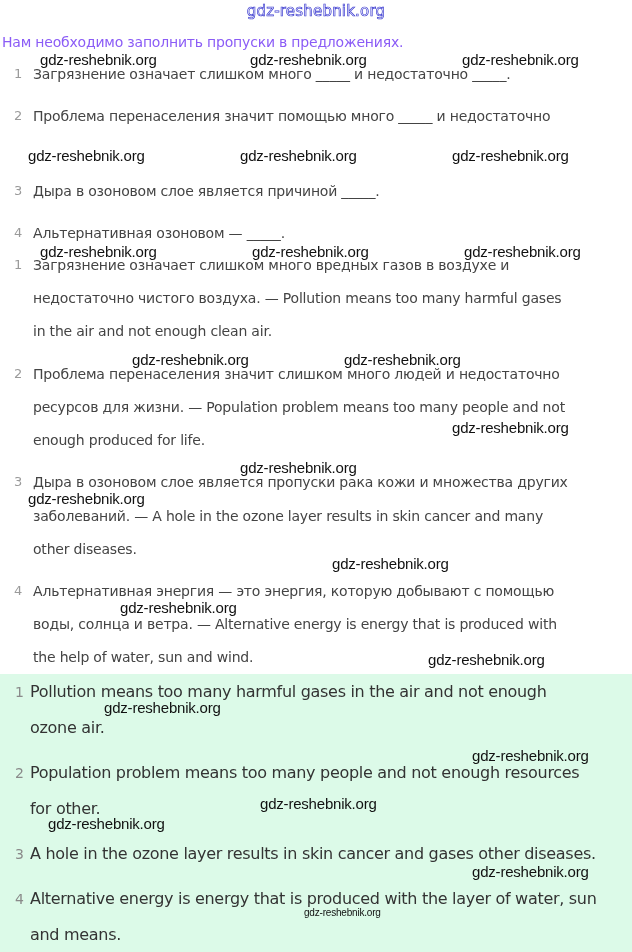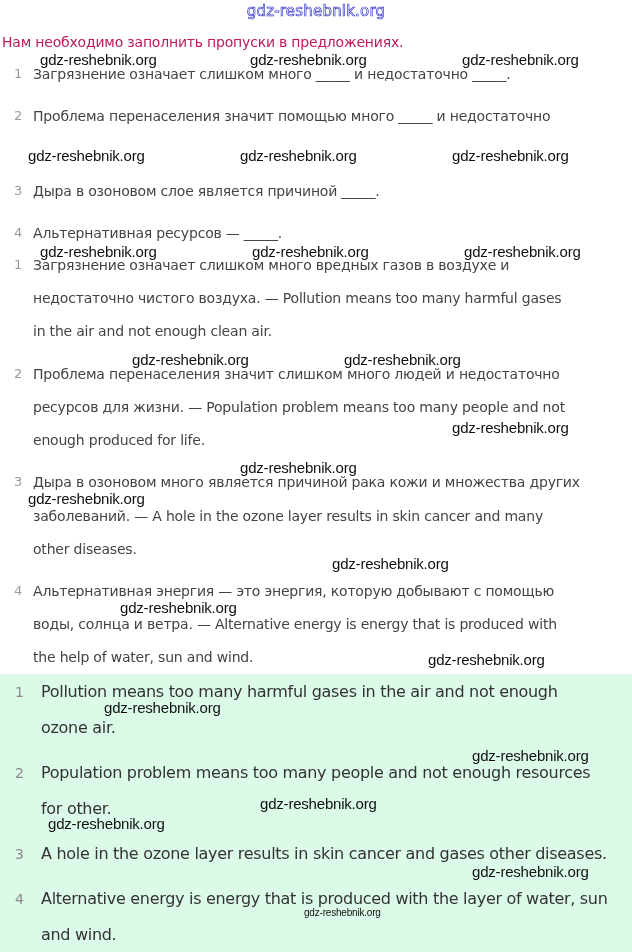--- a/index.html
+++ b/index.html
@@ -6,33 +6,33 @@
   body {
     width: 632px; height: 952px; position: relative; overflow: hidden;
     font-family: "DejaVu Sans", sans-serif; color: #333333;
   }
   .site-header {
     position: absolute; left: 0; top: 2px; width: 632px; text-align: center;
     font-family: "DejaVu Sans", sans-serif; font-size: 15px; color: #ffffff;
     -webkit-text-stroke: 0.7px #3b3bd0; letter-spacing: 0.2px;
   }
   .intro {
-    position: absolute; left: 2px; top: 34px; font-size: 14px; color: #be185d;
+    position: absolute; left: 2px; top: 34px; font-size: 14px; color: #8b5cf6;
     letter-spacing: -0.2px;
   }
   .row { position: absolute; left: 0; width: 632px; font-size: 14px; color: #444; letter-spacing: -0.2px; }
   .num { position: absolute; left: 14px; color: #9a9a9a; font-size: 13px; }
   .txt { position: absolute; left: 33px; white-space: nowrap; }
   .green-block {
     position: absolute; left: 0; top: 674px; width: 632px; height: 278px;
     background: #dcfae8;
   }
   .grow { position: absolute; left: 0; width: 632px; font-size: 16px; color: #333; letter-spacing: -0.3px; }
   .grow .num { left: 15px; font-size: 14px; color: #8a8a8a; }
-  .grow .txt { left: 41px; }
+  .grow .txt { left: 30px; }
   .wm {
     position: absolute; font-family: "Liberation Sans", sans-serif; font-size: 15px;
     color: #111; white-space: nowrap; letter-spacing: -0.2px;
   }
   .wm.small { font-size: 10px; }
 </style>
 </head>
 <body>
 
 <div class="site-header">gdz-reshebnik.org</div>
@@ -46,21 +46,21 @@
 <div class="row" style="top:108px">
   <span class="num">2</span>
   <span class="txt">Проблема перенаселения значит помощью много _____ и недостаточно</span>
 </div>
 <div class="row" style="top:183px">
   <span class="num">3</span>
   <span class="txt">Дыра в озоновом слое является причиной _____.</span>
 </div>
 <div class="row" style="top:225px">
   <span class="num">4</span>
-  <span class="txt">Альтернативная ресурсов — _____.</span>
+  <span class="txt">Альтернативная озоновом — _____.</span>
 </div>
 
 <div class="row" style="top:257px">
   <span class="num">1</span>
   <span class="txt">Загрязнение означает слишком много вредных газов в воздухе и</span>
 </div>
 <div class="row" style="top:290px">
     <span class="txt">недостаточно чистого воздуха. — Pollution means too many harmful gases</span>
   </div>
 <div class="row" style="top:323px">
@@ -73,21 +73,21 @@
 </div>
 <div class="row" style="top:399px">
     <span class="txt">ресурсов для жизни. — Population problem means too many people and not</span>
   </div>
 <div class="row" style="top:432px">
     <span class="txt">enough produced for life.</span>
   </div>
 
 <div class="row" style="top:474px">
   <span class="num">3</span>
-  <span class="txt">Дыра в озоновом много является причиной рака кожи и множества других</span>
+  <span class="txt">Дыра в озоновом слое является пропуски рака кожи и множества других</span>
 </div>
 <div class="row" style="top:508px">
     <span class="txt">заболеваний. — A hole in the ozone layer results in skin cancer and many</span>
   </div>
 <div class="row" style="top:541px">
     <span class="txt">other diseases.</span>
   </div>
 
 <div class="row" style="top:583px">
   <span class="num">4</span>
@@ -120,21 +120,21 @@
   <div class="grow" style="top:170px">
     <span class="num" style="top:2px">3</span>
     <span class="txt">A hole in the ozone layer results in skin cancer and gases other diseases.</span>
   </div>
 
   <div class="grow" style="top:215px">
     <span class="num" style="top:2px">4</span>
     <span class="txt">Alternative energy is energy that is produced with the layer of water, sun</span>
   </div>
   <div class="grow" style="top:251px">
-      <span class="txt">and wind.</span>
+      <span class="txt">and means.</span>
     </div>
 </div>
 
 <div class="wm" style="left:40px;top:51px">gdz-reshebnik.org</div>
 <div class="wm" style="left:250px;top:51px">gdz-reshebnik.org</div>
 <div class="wm" style="left:462px;top:51px">gdz-reshebnik.org</div>
 
 <div class="wm" style="left:28px;top:147px">gdz-reshebnik.org</div>
 <div class="wm" style="left:240px;top:147px">gdz-reshebnik.org</div>
 <div class="wm" style="left:452px;top:147px">gdz-reshebnik.org</div>

